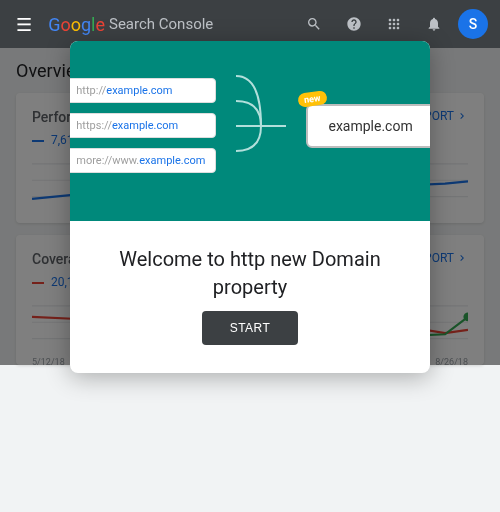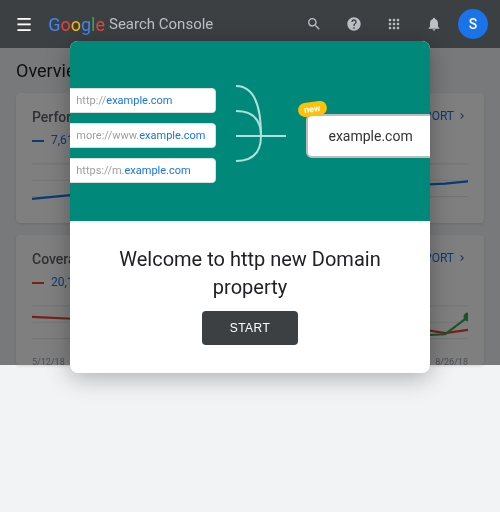--- a/index.html
+++ b/index.html
@@ -160,21 +160,21 @@
       width: 360px;
       overflow: hidden;
       box-shadow: 0 4px 24px rgba(0,0,0,0.3);
     }
 
     .modal-illustration {
       background: #00897b;
       height: 180px;
       position: relative;
       display: flex;
-      align-items: flex-end;
+      align-items: flex-start;
       justify-content: center;
       padding: 20px;
     }
 
     
     .diagram {
       display: flex;
       align-items: center;
       gap: 20px;
       width: 100%;
@@ -383,24 +383,24 @@
     <div class="modal">
 
       <div class="modal-illustration">
         <div class="diagram">
 
           <div class="url-list">
             <div class="url-box">
               <span class="url-protocol">http://</span><span class="url-domain">example.com</span>
             </div>
             <div class="url-box">
-              <span class="url-protocol">more://www.</span><span class="url-domain">example.com</span>
+              <span class="url-protocol">https://</span><span class="url-domain">example.com</span>
             </div>
             <div class="url-box">
-              <span class="url-protocol">https://m.</span><span class="url-domain">example.com</span>
+              <span class="url-protocol">more://www.</span><span class="url-domain">example.com</span>
             </div>
           </div>
 
           <div style="position:relative; width:50px; height:130px;">
             <svg width="50" height="130" viewBox="0 0 50 130" style="overflow:visible;">
 
               <path d="M0,15 Q25,15 25,65 Q25,65 50,65" fill="none" stroke="#b2dfdb" stroke-width="2"></path>
               <path d="M0,40 Q25,40 25,65 Q25,65 50,65" fill="none" stroke="#b2dfdb" stroke-width="2"></path>
               <path d="M0,65 Q25,65 25,65 Q25,65 50,65" fill="none" stroke="#b2dfdb" stroke-width="2"></path>
               <path d="M0,90 Q25,90 25,65 Q25,65 50,65" fill="none" stroke="#b2dfdb" stroke-width="2"></path>

